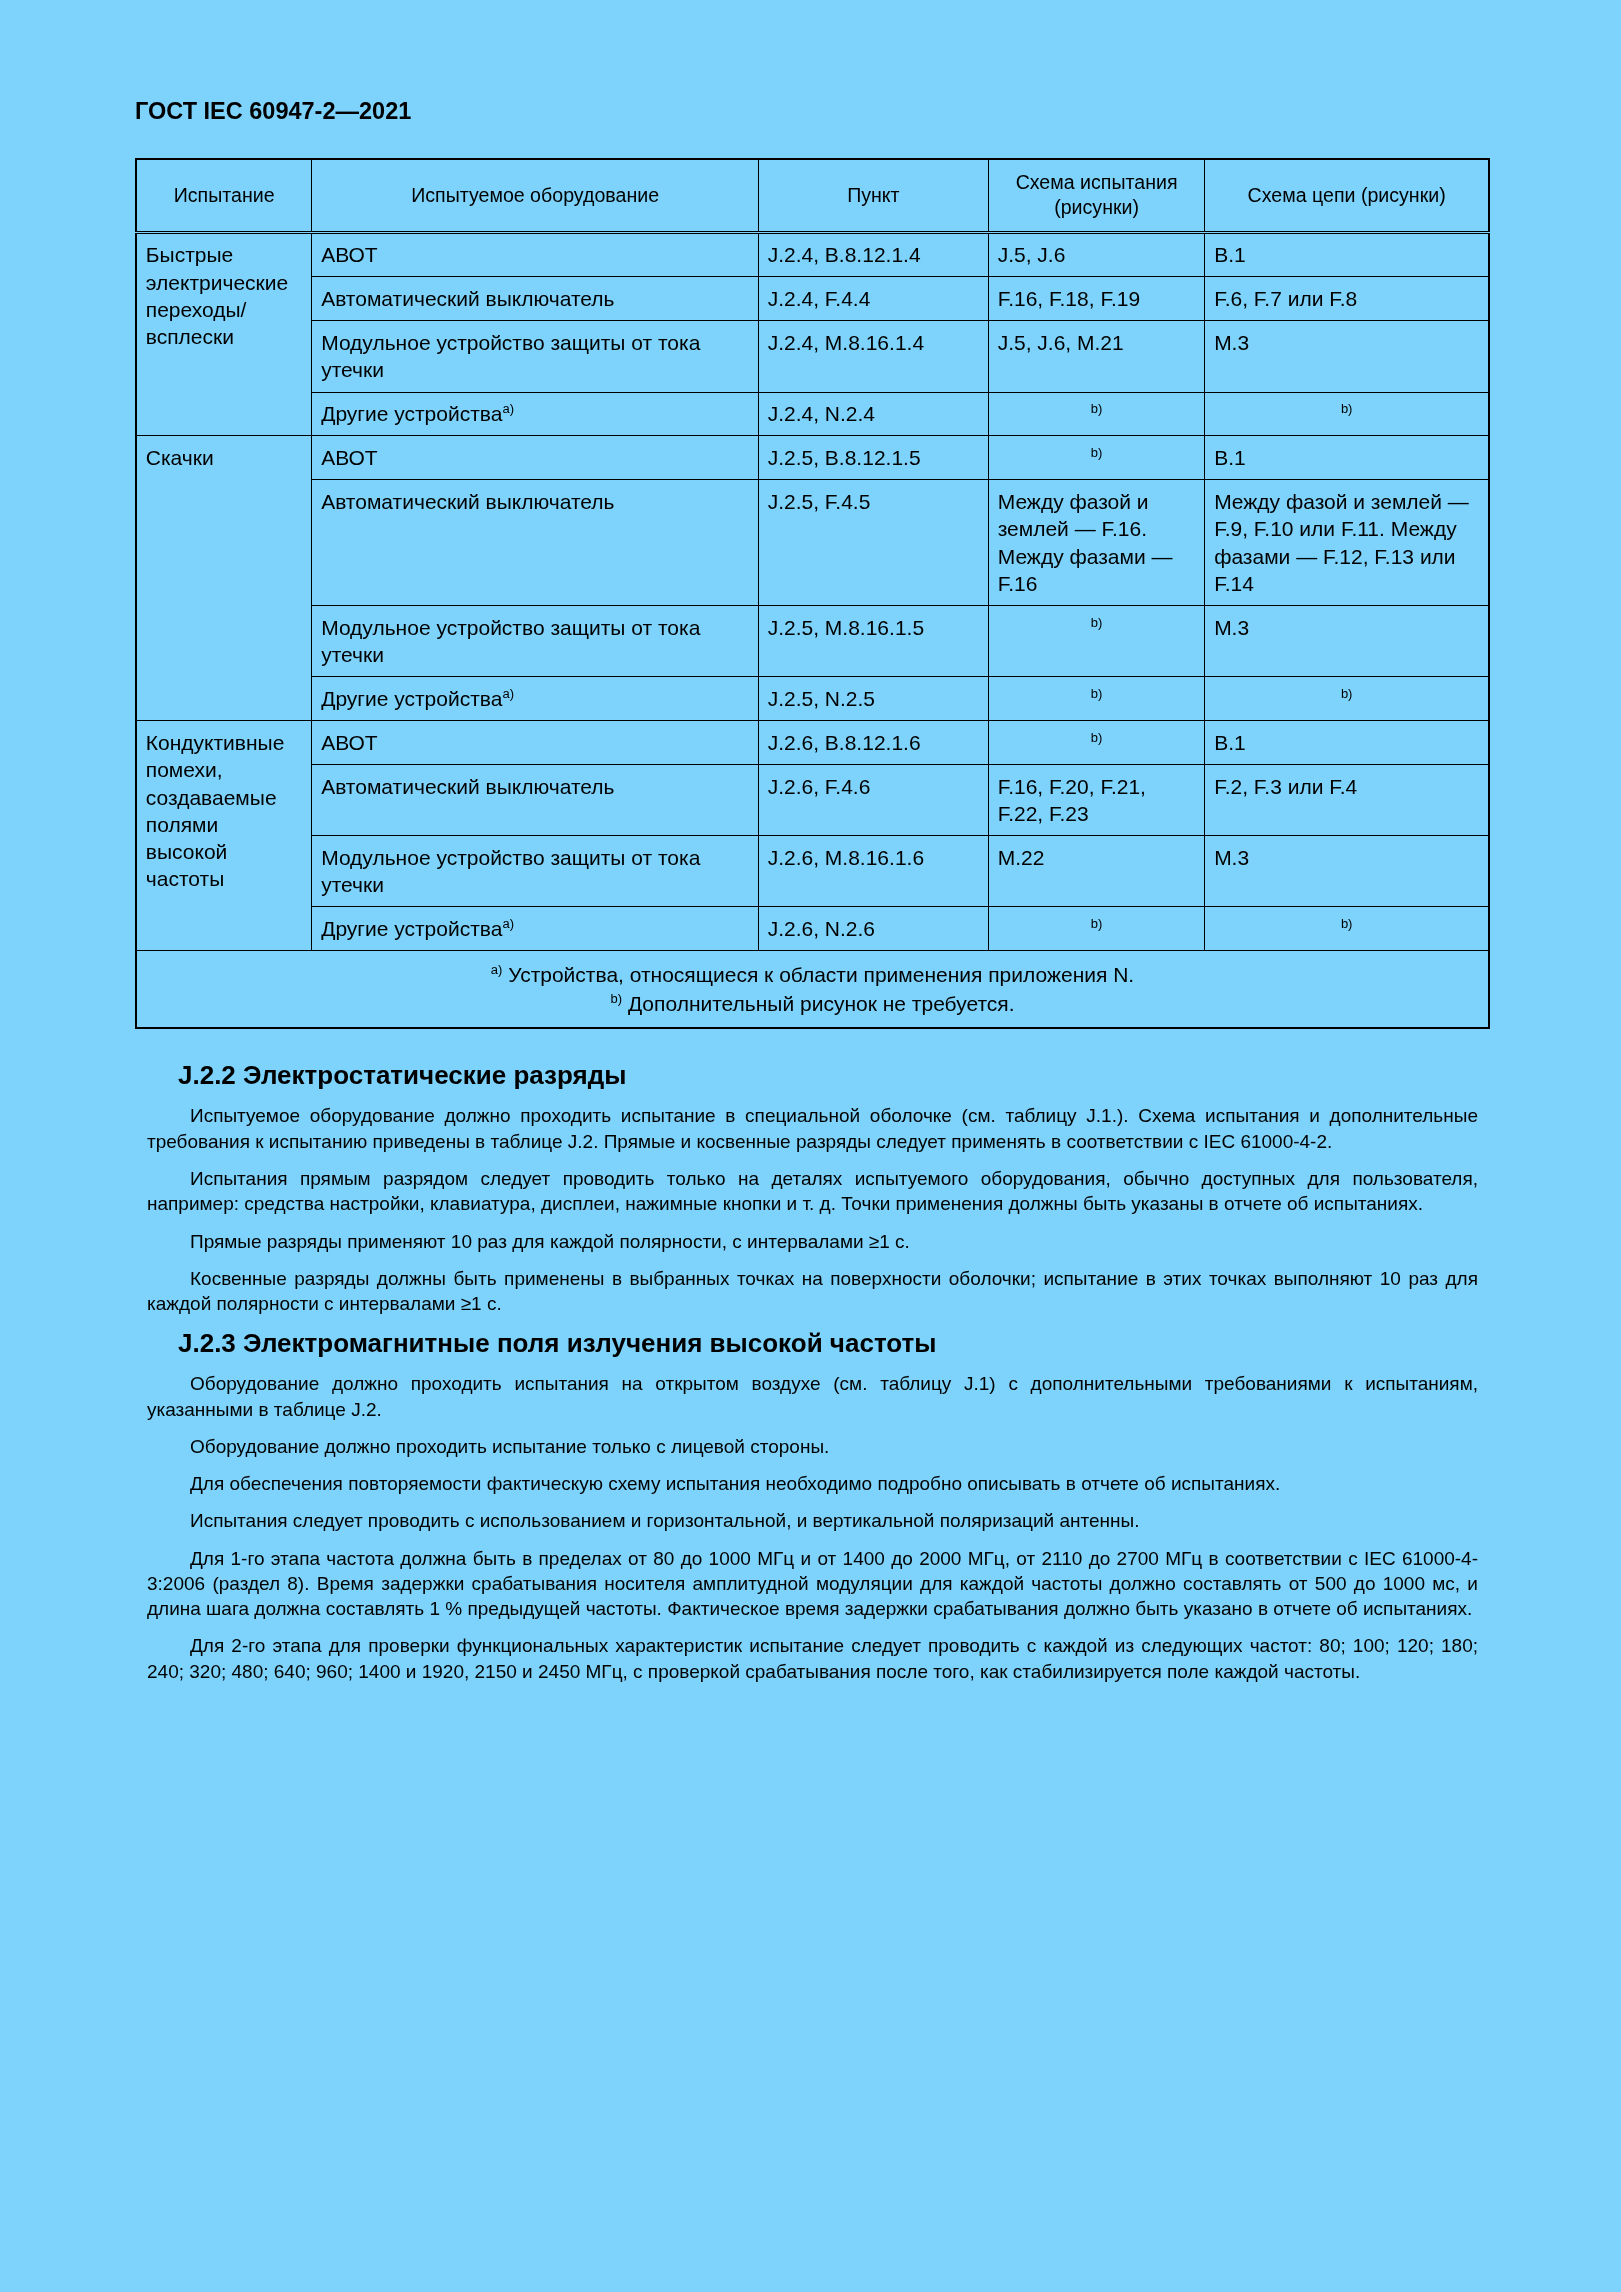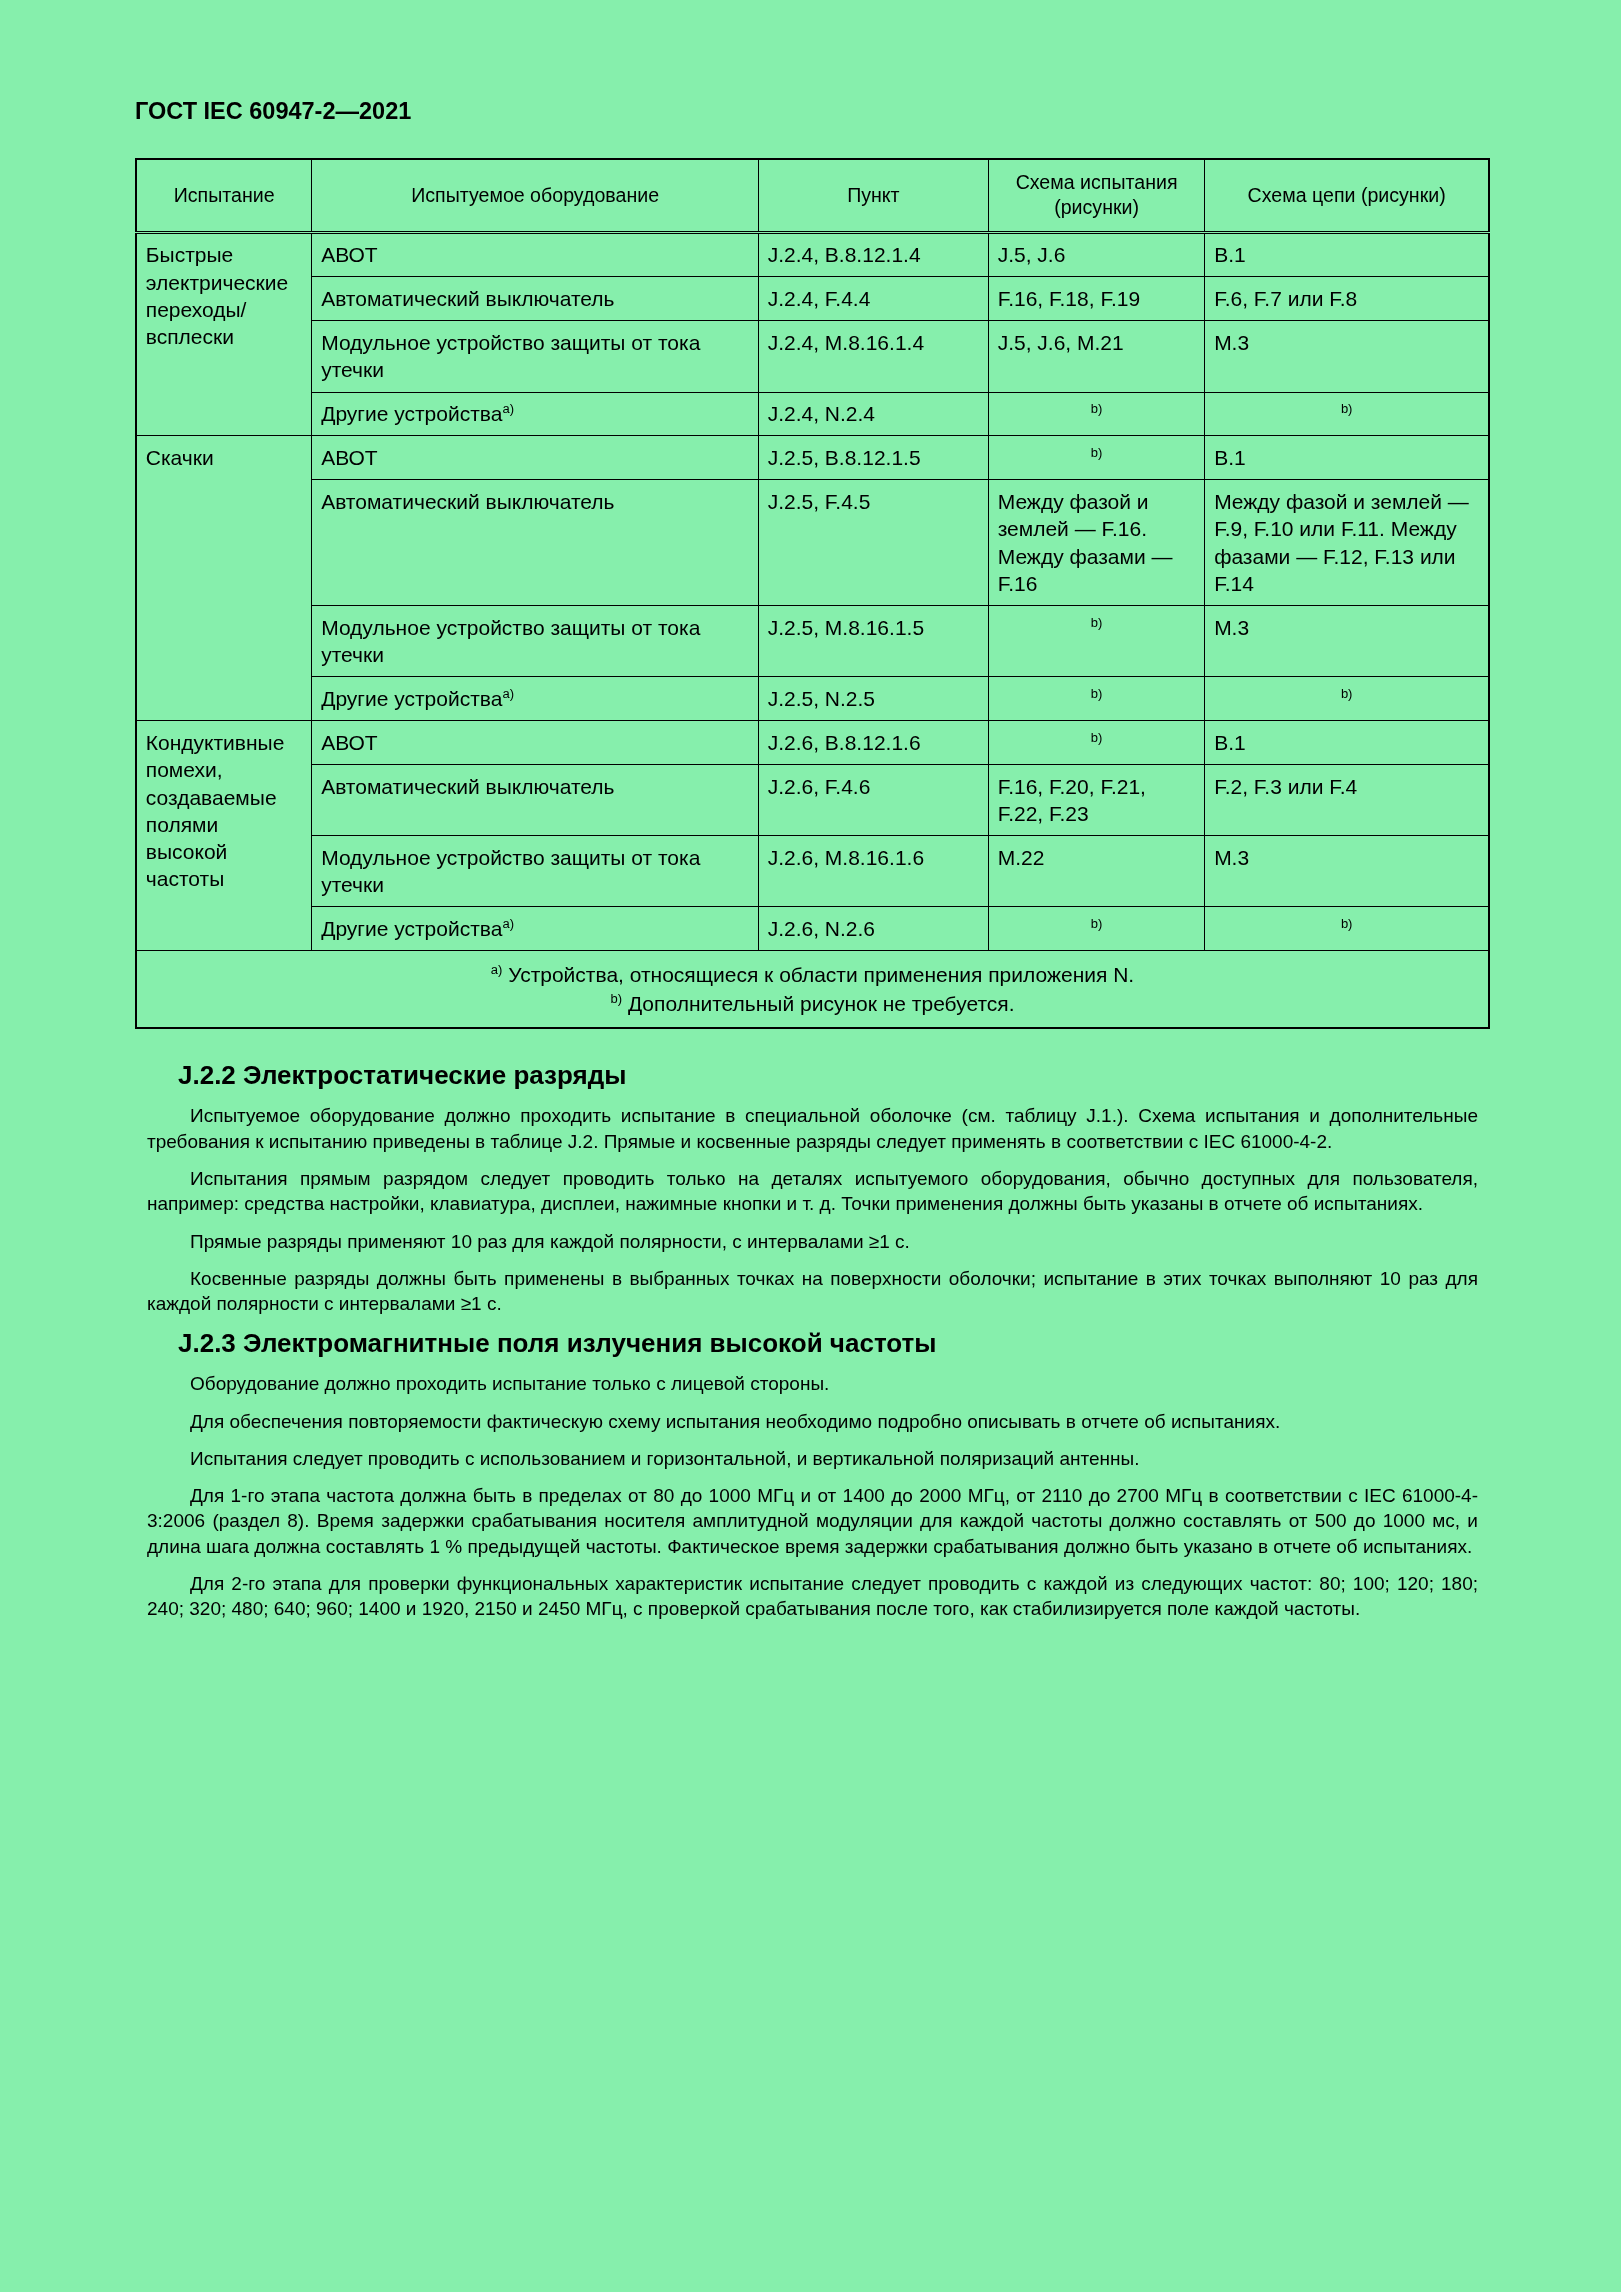--- a/index.html
+++ b/index.html
@@ -1,20 +1,20 @@
 <!DOCTYPE html>
 <html lang="ru"><head>
 <meta charset="utf-8">
 <style>
   html, body { margin: 0; padding: 0; background: #ffffff; }
   .page {
     position: relative;
     width: 1621px;
     height: 2293px;
-    background: #86efac;
+    background: #7dd3fc;
     box-sizing: border-box;
     padding: 98px 131px 0 135px;
     color: #000;
     font-family: "Liberation Sans", "DejaVu Sans", sans-serif;
   }
   .doc-header {
     font-size: 23.5px;
     font-weight: bold;
     margin-bottom: 33px;
   }
@@ -193,20 +193,21 @@
   <div class="section">
     <div class="section-heading">J.2.2 Электростатические разряды</div>
     <p>Испытуемое оборудование должно проходить испытание в специальной оболочке (см. таблицу J.1.). Схема испытания и дополнительные требования к испытанию приведены в таблице J.2. Прямые и косвенные разряды следует применять в соответствии с IEC 61000-4-2.</p>
     <p>Испытания прямым разрядом следует проводить только на деталях испытуемого оборудования, обычно доступных для пользователя, например: средства настройки, клавиатура, дисплеи, нажимные кнопки и т. д. Точки применения должны быть указаны в отчете об испытаниях.</p>
     <p>Прямые разряды применяют 10 раз для каждой полярности, с интервалами ≥1 с.</p>
     <p>Косвенные разряды должны быть применены в выбранных точках на поверхности оболочки; испытание в этих точках выполняют 10 раз для каждой полярности с интервалами ≥1 с.</p>
   </div>
 
   <div class="section" style="margin-top:0;">
     <div class="section-heading">J.2.3 Электромагнитные поля излучения высокой частоты</div>
+    <p>Оборудование должно проходить испытания на открытом воздухе (см. таблицу J.1) с дополнительными требованиями к испытаниям, указанными в таблице J.2.</p>
     <p>Оборудование должно проходить испытание только с лицевой стороны.</p>
     <p>Для обеспечения повторяемости фактическую схему испытания необходимо подробно описывать в отчете об испытаниях.</p>
     <p>Испытания следует проводить с использованием и горизонтальной, и вертикальной поляризаций антенны.</p>
     <p>Для 1-го этапа частота должна быть в пределах от 80 до 1000 МГц и от 1400 до 2000 МГц, от 2110 до 2700 МГц в соответствии с IEC 61000-4-3:2006 (раздел 8). Время задержки срабатывания носителя амплитудной модуляции для каждой частоты должно составлять от 500 до 1000 мс, и длина шага должна составлять 1 % предыдущей частоты. Фактическое время задержки срабатывания должно быть указано в отчете об испытаниях.</p>
     <p>Для 2-го этапа для проверки функциональных характеристик испытание следует проводить с каждой из следующих частот: 80; 100; 120; 180; 240; 320; 480; 640; 960; 1400 и 1920, 2150 и 2450 МГц, с проверкой срабатывания после того, как стабилизируется поле каждой частоты.</p>
   </div>
 
 
 </div>
 

